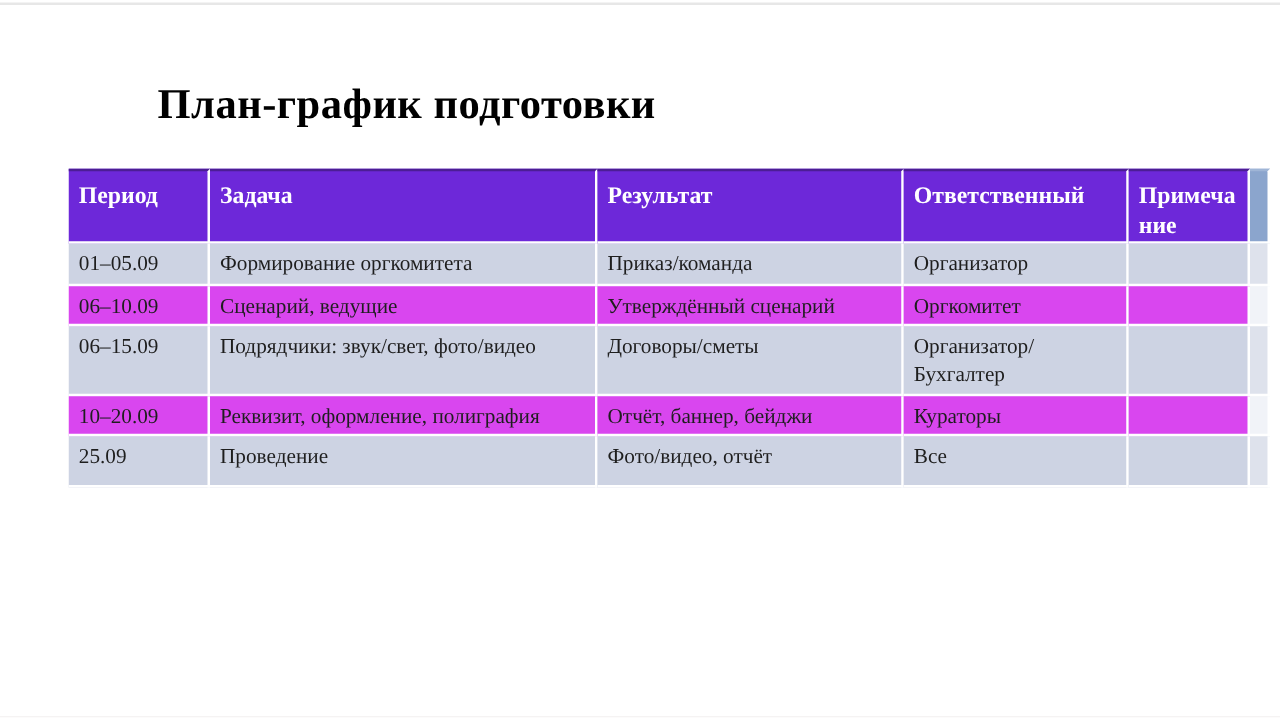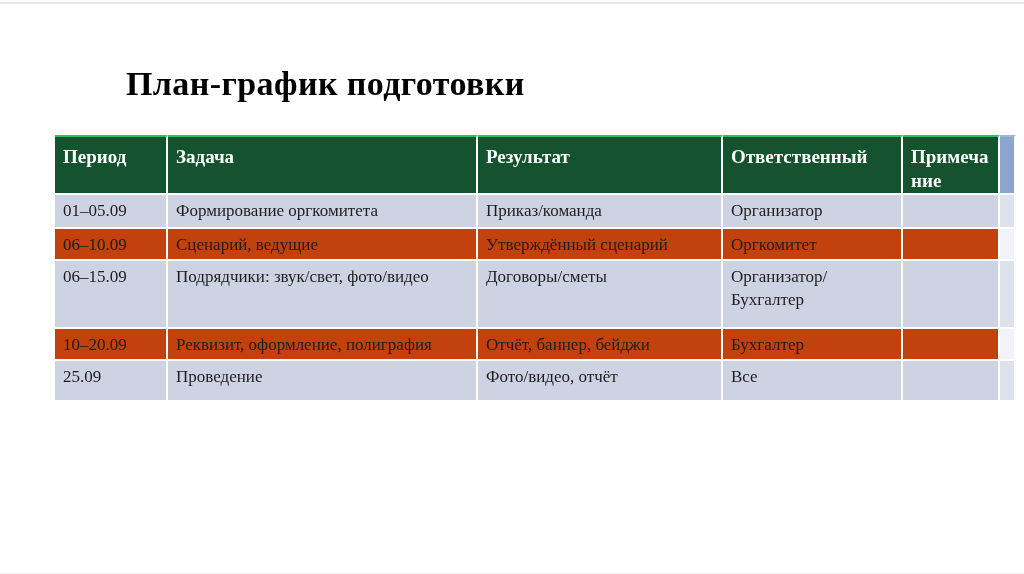--- a/index.html
+++ b/index.html
@@ -53,47 +53,47 @@
   }
   table.sched th, table.sched td {
     box-sizing: border-box;
     vertical-align: top;
     border-right: 2px solid #ffffff;
     border-bottom: 2px solid #ffffff;
     overflow: hidden;
     overflow-wrap: anywhere;
   }
   table.sched th {
-    background: #14532d;
-    border-top: 2px solid #22c55e;
+    background: #6d28d9;
+    border-top: 2px solid #4c1d95;
     color: #ffffff;
     font-size: 19px;
     font-weight: bold;
     text-align: left;
     padding: 8px 6px 0 8px;
     line-height: 1.26;
     height: 53px;
   }
   table.sched th.sliver-h {
     background: #8ba5cd;
     border-top: 2px solid #9fb5d6;
   }
   table.sched td {
     color: #1e1e1e;
     font-size: 17px;
     padding: 5px 17px 2px 8px;
     line-height: 1.35;
   }
   tr.dark td { background: #cdd3e3; }
-  tr.light td { background: #c2410c; }
+  tr.light td { background: #d946ef; }
   tr.dark td.sliver { background: #dee2ec; }
   tr.light td.sliver { background: #f1f3f8; }
   tr.rh34 td { height: 34px; }
   tr.rh30 td { height: 30px; }
-  tr.rh56 td { height: 68px; }
+  tr.rh56 td { height: 56px; }
   tr.rh32 td { height: 41px; }
 </style>
 </head>
 <body>
 
 <div class="slide">
   <div class="top-line"></div>
 
   <h1 class="slide-title">План-график подготовки</h1>
 
@@ -139,21 +139,21 @@
           <td>Подрядчики: звук/свет, фото/видео</td>
           <td>Договоры/сметы</td>
           <td>Организатор/Бухгалтер</td>
           <td></td>
           <td class="sliver"></td>
         </tr>
         <tr class="light rh30">
           <td>10–20.09</td>
           <td>Реквизит, оформление, полиграфия</td>
           <td>Отчёт, баннер, бейджи</td>
-          <td>Бухгалтер</td>
+          <td>Кураторы</td>
           <td></td>
           <td class="sliver"></td>
         </tr>
         <tr class="dark rh32">
           <td>25.09</td>
           <td>Проведение</td>
           <td>Фото/видео, отчёт</td>
           <td>Все</td>
           <td></td>
           <td class="sliver"></td>

